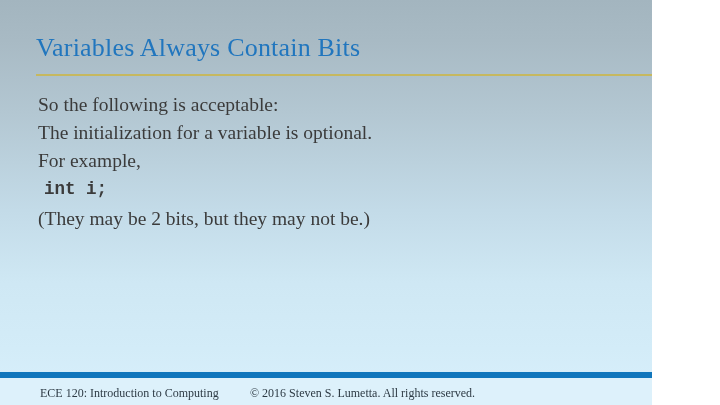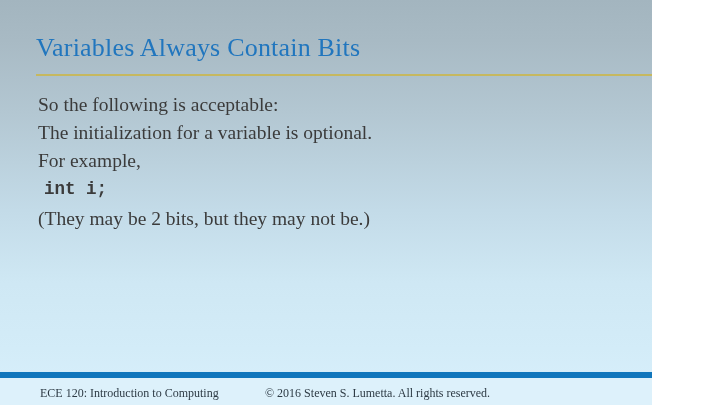--- a/index.html
+++ b/index.html
@@ -124,21 +124,21 @@
     background: #ddf1fb;
   }
   .footer-text {
     position: absolute;
     font-family: "Liberation Serif", serif;
     font-size: 12px;
     color: #2d3a44;
     white-space: nowrap;
   }
   #footer-course { left: 40px; top: 8px; }
-  #footer-copyright { left: 265px; top: 8px; }
+  #footer-copyright { left: 250px; top: 8px; }
   #footer-slidenum { left: 648px; top: 9px; padding-left: 28px; }
 </style>
 </head>
 <body>
 
 <div id="slide">
 
   <div id="title-block">
     <div id="slide-title">Variables Always Contain Bits</div>
   </div>

